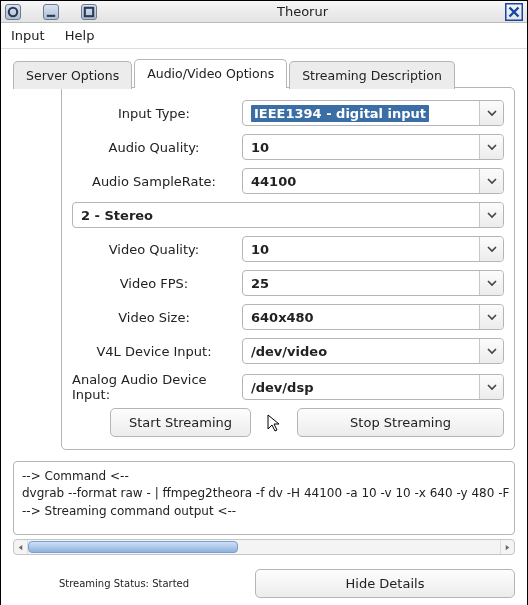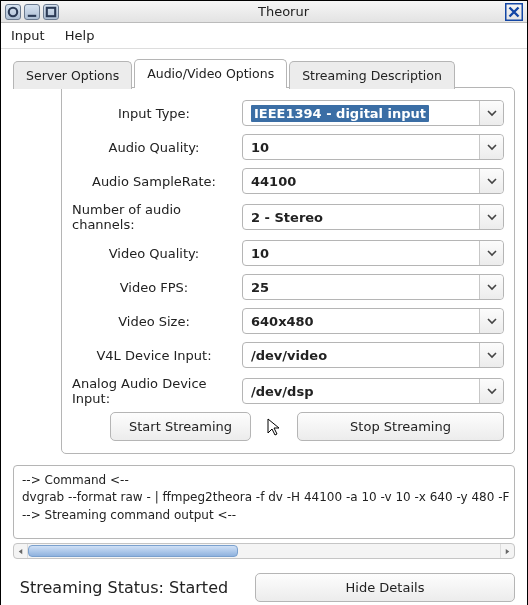--- a/index.html
+++ b/index.html
@@ -16,20 +16,21 @@
     background: #fff;
   }
   .titlebar {
     height: 22px;
     background: linear-gradient(to bottom, #f6f6f6, #e3e3e3);
     border-bottom: 1px solid #bbb;
     display: flex;
     align-items: center;
     padding: 0 4px;
     position: relative;
+    gap: 19px;
   }
   .titlebar .wmbtn {
     width: 16px; height: 16px;
     border: 1px solid #6b7a8f;
     border-radius: 3px;
     background: linear-gradient(to bottom, #d7e3f1, #aebfd4);
     margin-right: 3px;
     display: flex;
     align-items: center; justify-content: center;
     font-size: 10px;
@@ -177,21 +178,21 @@
   .hscroll svg { width: 7px; height: 7px; }
   .statusrow {
     display: flex;
     align-items: center;
     margin-top: 14px;
     gap: 20px;
   }
   .statusrow .statuslabel {
     flex: 1;
     text-align: center;
-    font-size: 16px;
+    font-size: 10px;
   }
 </style>
 </head>
 <body>
 
 <div class="window">
 
   <div class="titlebar">
     <div class="wmbtn">
       <svg viewBox="0 0 10 10">
@@ -268,21 +269,20 @@
             <div class="arrow">
                 <svg viewBox="0 0 10 10">
                   <path d="M1 3 L5 7 L9 3" fill="none" stroke="#444" stroke-width="1.6"></path>
                 </svg>
               </div>
           </div>
         </div>
       </div>
 
       <div class="row">
-        <div class="lbl" style="text-align:left;">Number of audio channels:</div>
         <div class="control">
           <div class="combo">
             <span>2 - Stereo</span>
             <div class="arrow">
                 <svg viewBox="0 0 10 10">
                   <path d="M1 3 L5 7 L9 3" fill="none" stroke="#444" stroke-width="1.6"></path>
                 </svg>
               </div>
           </div>
         </div>

